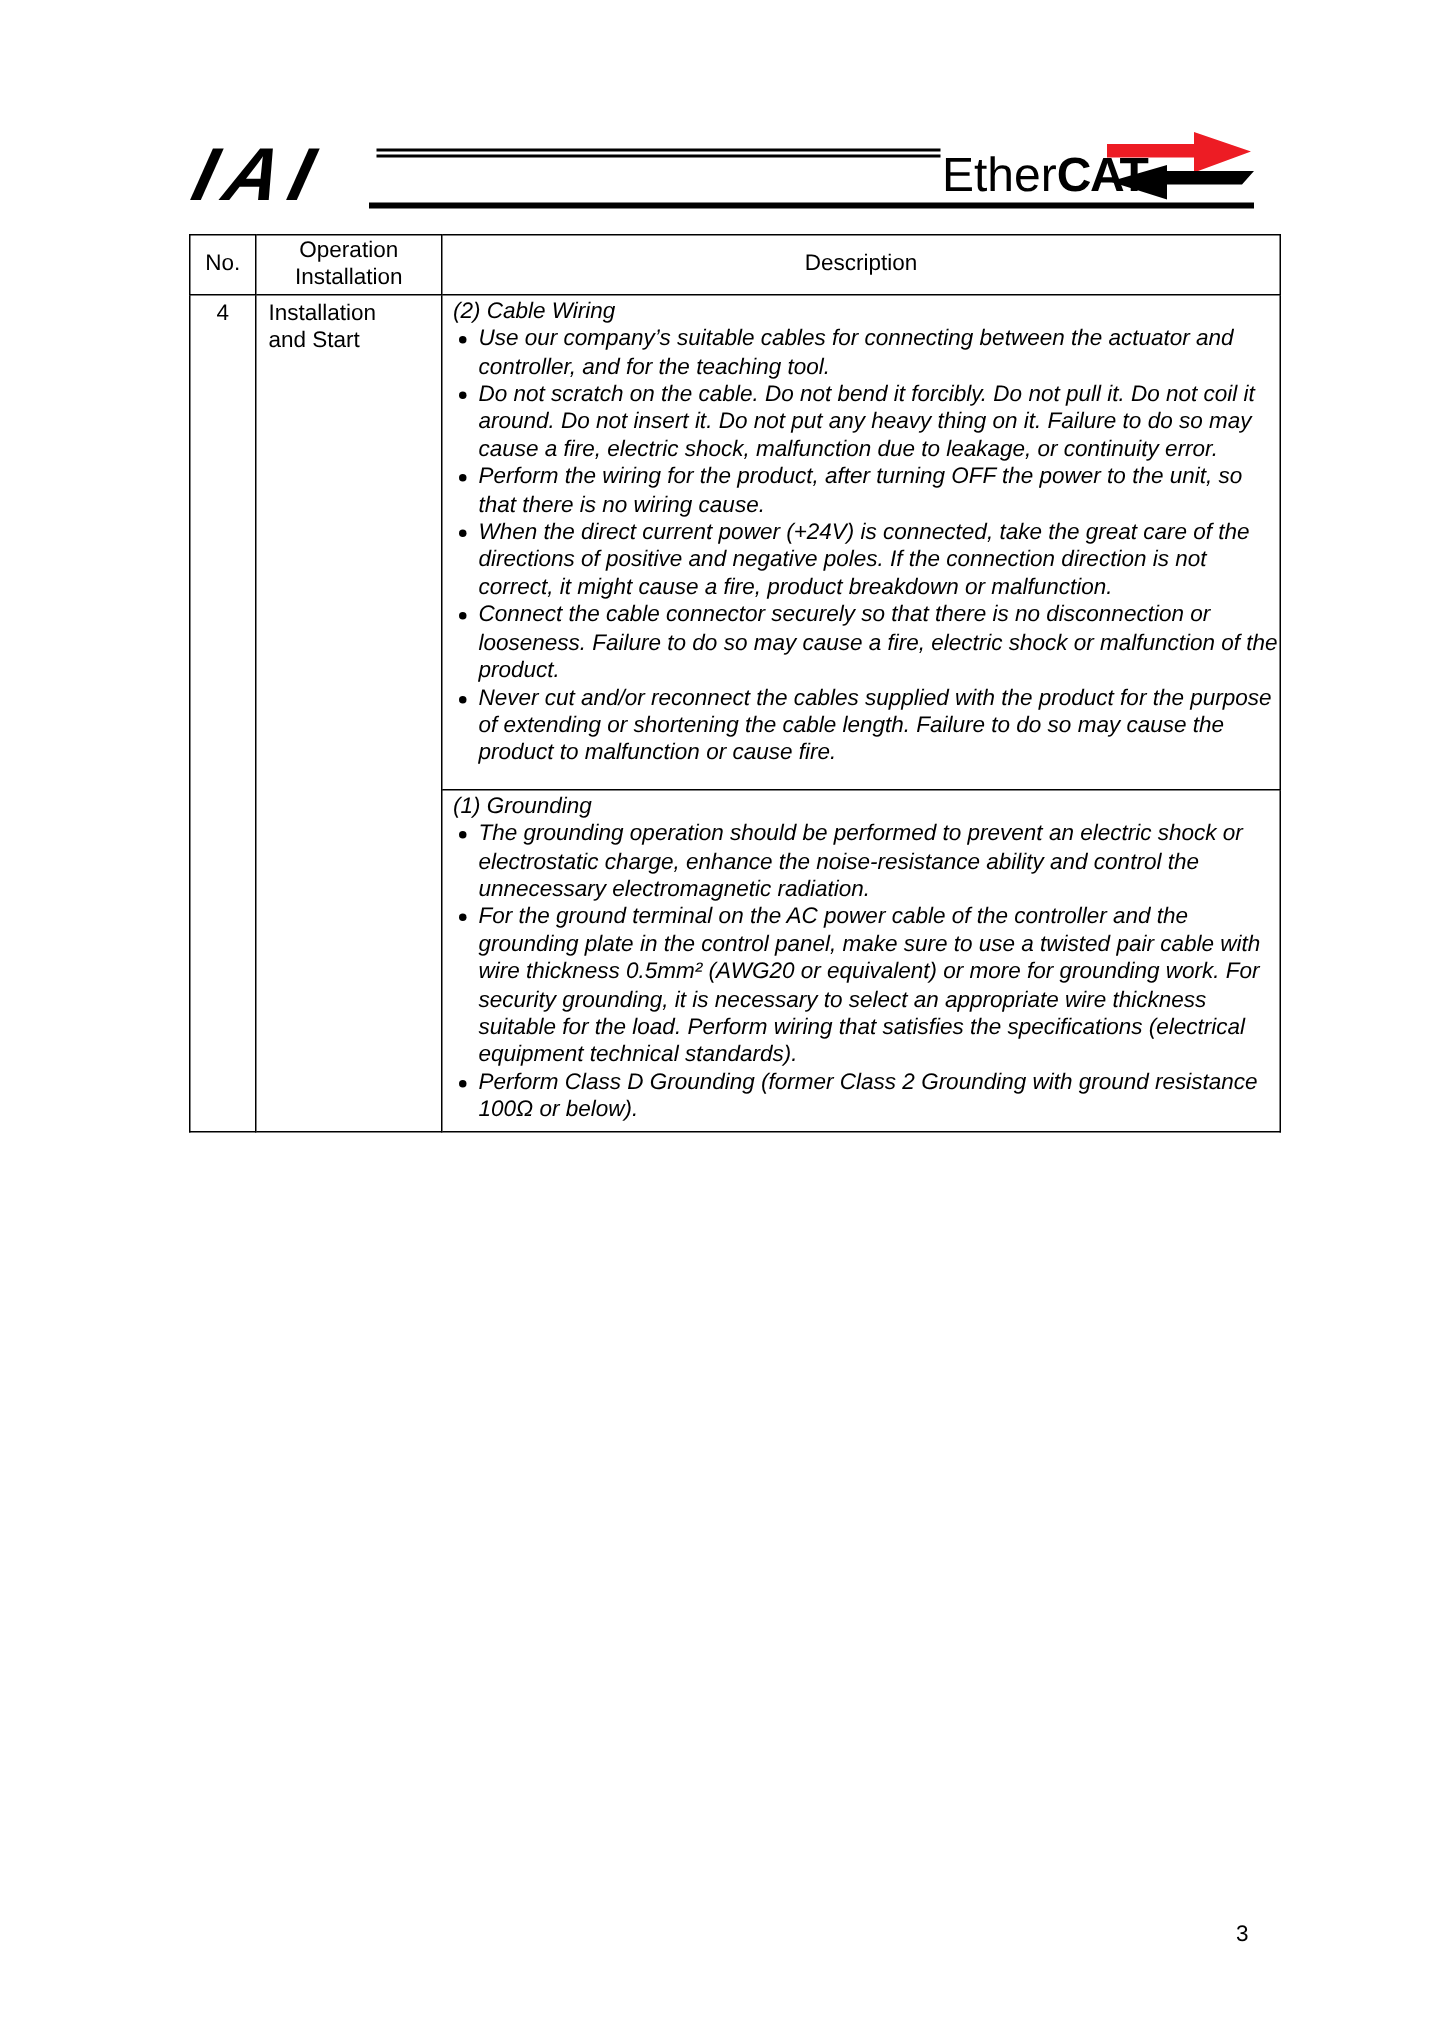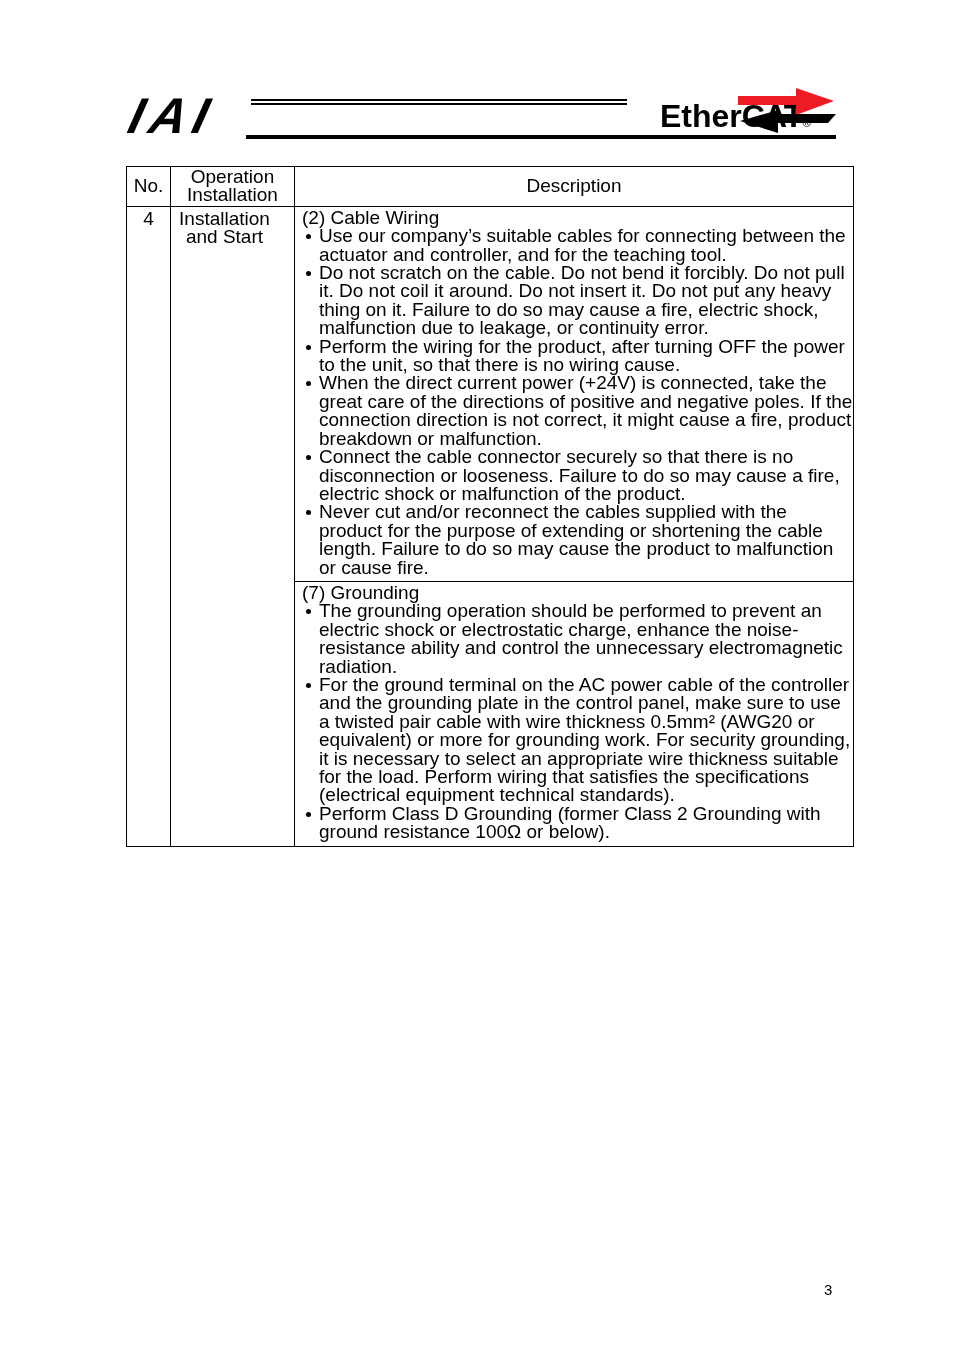--- a/index.html
+++ b/index.html
@@ -24,44 +24,44 @@
     border-top: 2px solid #000; border-bottom: 2px solid #000;
   }
   .rule-thick {
     position: absolute; left: 246px; top: 135px; width: 590px; height: 4px;
     background: #000;
   }
   .ethercat-logo {
     position: absolute; left: 628px; top: 100px;
     font-size: 32px; line-height: 32px; white-space: nowrap;
   }
-  .ethercat-logo .ether { font-weight: 700; letter-spacing: 0px; margin-left: 32px; }
+  .ethercat-logo .ether { font-weight: 400; letter-spacing: 0px; }
   .ethercat-logo .cat { font-weight: 700; letter-spacing: -1px; text-align: center; }
   .ethercat-logo .reg { font-size: 12px; font-weight: 400; }
   .ethercat-arrows { position: absolute; left: 738px; top: 88px; width: 98px; height: 46px; }
 
   
   table.doc-table {
-    position: absolute; left: 126px; top: 166px;
+    position: absolute; left: 126px; top: 156px;
     width: 727px;
     border-collapse: collapse; table-layout: fixed;
-    font-size: 19px; line-height: 18.4px;
+    font-size: 15px; line-height: 18.4px;
   }
   .doc-table col.c-no { width: 44px; }
   .doc-table col.c-op { width: 124px; }
   .doc-table col.c-desc { width: 559px; }
   .doc-table th, .doc-table td { border: 1.5px solid #000; }
   .doc-table th {
     font-weight: normal; text-align: center; vertical-align: middle;
     height: 39px; padding: 1px 2px;
   }
   .doc-table td { vertical-align: top; }
   td.no-cell { text-align: center; padding-top: 3px; }
-  td.op-cell { padding: 3px 24px 0 8px; text-align: center; }
-  td.desc-cell { padding: 2px 0 4px 6px; }
+  td.op-cell { padding: 3px 24px 0 8px; }
+  td.desc-cell { padding: 2px 0 4px 6px; font-style: italic; }
   td.cell-wiring { height: 330px; }
   td.cell-grounding { height: 223px; }
   .sec-title { padding-left: 1px; }
   .bullet { position: relative; padding-left: 18px; }
   .bullet::before {
     content: ""; position: absolute; left: 5px; top: 7px;
     width: 5px; height: 5px; border-radius: 50%; background: #000;
   }
 
   
@@ -103,21 +103,21 @@
           <div class="bullet">Use our company’s suitable cables for connecting between the actuator and controller, and for the teaching tool.</div>
           <div class="bullet">Do not scratch on the cable. Do not bend it forcibly. Do not pull it. Do not coil it around. Do not insert it. Do not put any heavy thing on it. Failure to do so may cause a fire, electric shock, malfunction due to leakage, or continuity error.</div>
           <div class="bullet">Perform the wiring for the product, after turning OFF the power to the unit, so that there is no wiring cause.</div>
           <div class="bullet">When the direct current power (+24V) is connected, take the great care of the directions of positive and negative poles. If the connection direction is not correct, it might cause a fire, product breakdown or malfunction.</div>
           <div class="bullet">Connect the cable connector securely so that there is no disconnection or looseness. Failure to do so may cause a fire, electric shock or malfunction of the product.</div>
           <div class="bullet">Never cut and/or reconnect the cables supplied with the product for the purpose of extending or shortening the cable length. Failure to do so may cause the product to malfunction or cause fire.</div>
         </td>
       </tr>
       <tr>
         <td class="desc-cell cell-grounding">
-          <div class="sec-title">(7) Grounding</div>
+          <div class="sec-title">(1) Grounding</div>
           <div class="bullet">The grounding operation should be performed to prevent an electric shock or electrostatic charge, enhance the noise-resistance ability and control the unnecessary electromagnetic radiation.</div>
           <div class="bullet">For the ground terminal on the AC power cable of the controller and the grounding plate in the control panel, make sure to use a twisted pair cable with wire thickness 0.5mm² (AWG20 or equivalent) or more for grounding work. For security grounding, it is necessary to select an appropriate wire thickness suitable for the load. Perform wiring that satisfies the specifications (electrical equipment technical standards).</div>
           <div class="bullet">Perform Class D Grounding (former Class 2 Grounding with ground resistance 100Ω or below).</div>
         </td>
       </tr>
     </tbody>
   </table>
 
   <div class="page-number">3</div>
 

